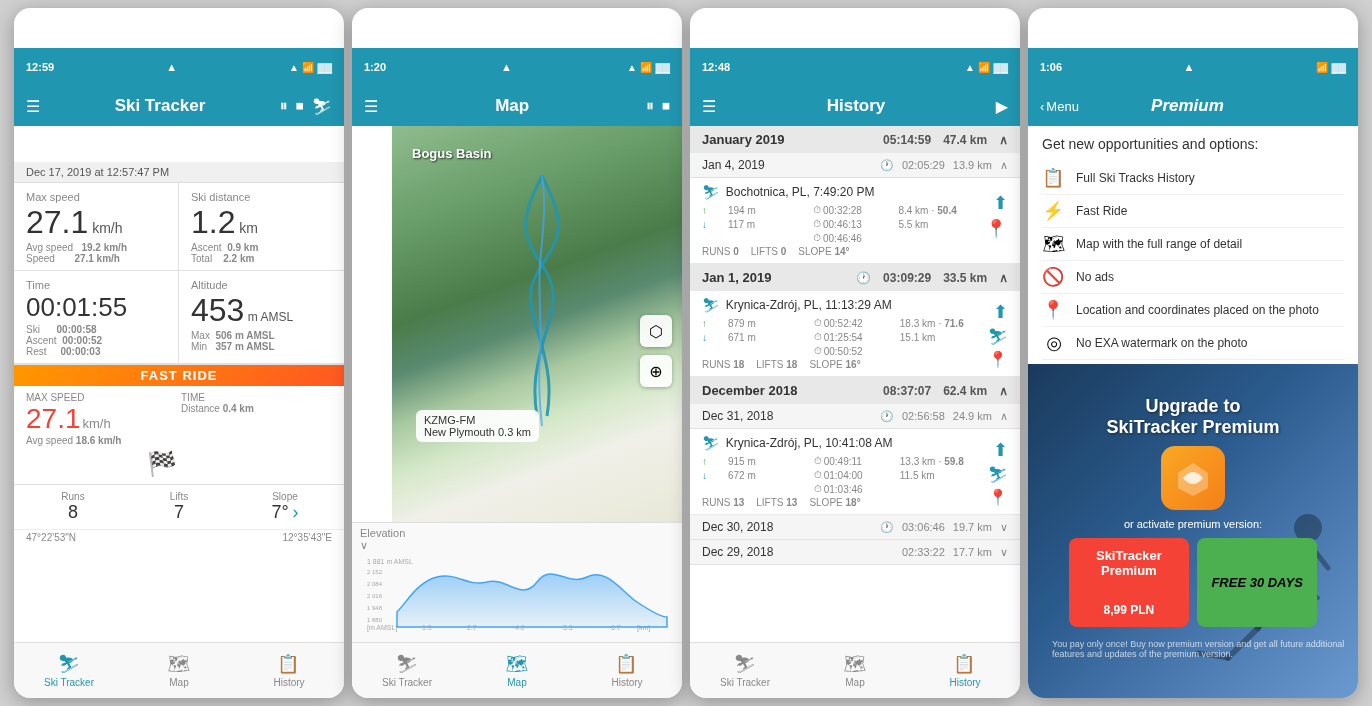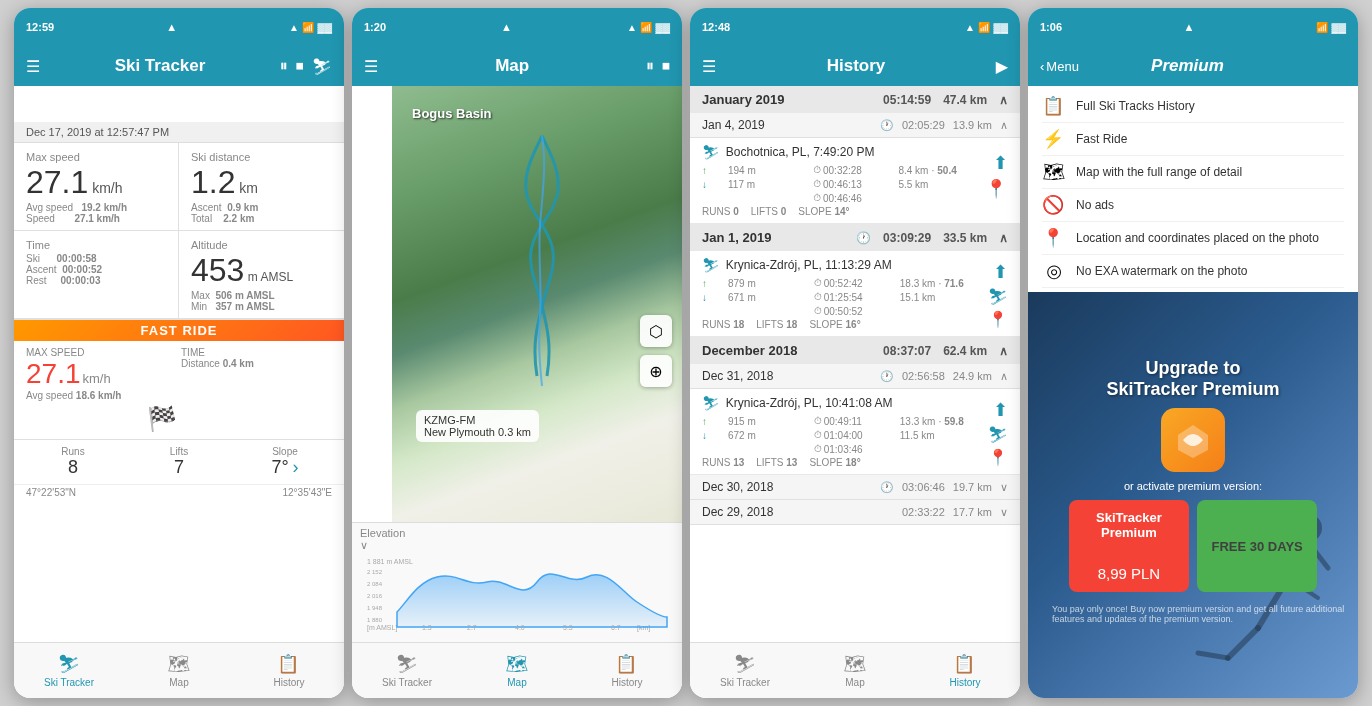--- a/index.html
+++ b/index.html
@@ -28,20 +28,21 @@
     
     .status-bar {
       background: #2196b0;
       color: #fff;
       font-size: 11px;
       padding: 19px 12px;
       display: flex;
       justify-content: space-between;
       align-items: center;
       height: 24px;
+      margin-top: 40px;
     }
     .status-bar .time { font-weight: 600; }
     .status-icons { display: flex; gap: 3px; align-items: center; font-size: 10px; }
 
     
     .header {
       background: #2196b0;
       color: #fff;
       display: flex;
       align-items: center;
@@ -377,22 +378,22 @@
       flex: 1;
       padding: 10px 6px;
       border-radius: 8px;
       font-size: 13px;
       font-weight: 700;
       text-align: center;
       cursor: pointer;
       border: none;
     }
     .cta-premium { background: #f44336; color: #fff; }
-    .cta-free { background: #4caf50; color: #404040; }
-    .cta-sub { font-size: 15px; font-weight: 400; display: block; margin-top: 25px; }
+    .cta-free { background: #4caf50; color: #000000; font-style: italic; }
+    .cta-sub { font-size: 12px; font-weight: 700; display: block; margin-top: 25px; }
     .fine-print {
       padding: 4px 12px 8px;
       font-size: 9px;
       color: rgba(255,255,255,0.7);
       z-index: 2;
       position: relative;
       margin-left: 12px;
     }
 
     .history-session-pair {
@@ -451,20 +452,23 @@
             <span class="stat-value">1.2</span><span class="stat-unit"> km</span>
           </div>
           <div class="stat-sub">
             <span>Ascent &nbsp;<b>0.9 km</b></span>
             <span>Total &nbsp;&nbsp;&nbsp;<b>2.2 km</b></span>
           </div>
         </div>
 
         <div class="stat-cell">
           <div class="stat-label">Time</div>
+          <div>
+            <span class="stat-value" style="font-size:26px;">00:01:55</span>
+          </div>
           <div class="stat-sub">
             <span>Ski &nbsp;&nbsp;&nbsp;&nbsp;&nbsp;<b>00:00:58</b></span>
             <span>Ascent &nbsp;<b>00:00:52</b></span>
             <span>Rest &nbsp;&nbsp;&nbsp;&nbsp;<b>00:00:03</b></span>
           </div>
         </div>
 
         <div class="stat-cell">
           <div class="stat-label">Altitude</div>
           <div>
@@ -834,20 +838,21 @@
     </div>
     <div class="premium-header">
       <div class="back">
         <span>‹</span>
         <span>Menu</span>
       </div>
       <span class="title">Premium</span>
       <span style="width:50px;"></span>
     </div>
     <div class="premium-content">
+      <div class="premium-intro">Get new opportunities and options:</div>
       <div class="premium-features">
         <div class="premium-feature">
           <span class="feature-icon">📋</span>
           <span class="feature-text">Full Ski Tracks History</span>
         </div>
         <div class="premium-feature">
           <span class="feature-icon">⚡</span>
           <span class="feature-text">Fast Ride</span>
         </div>
         <div class="premium-feature">

